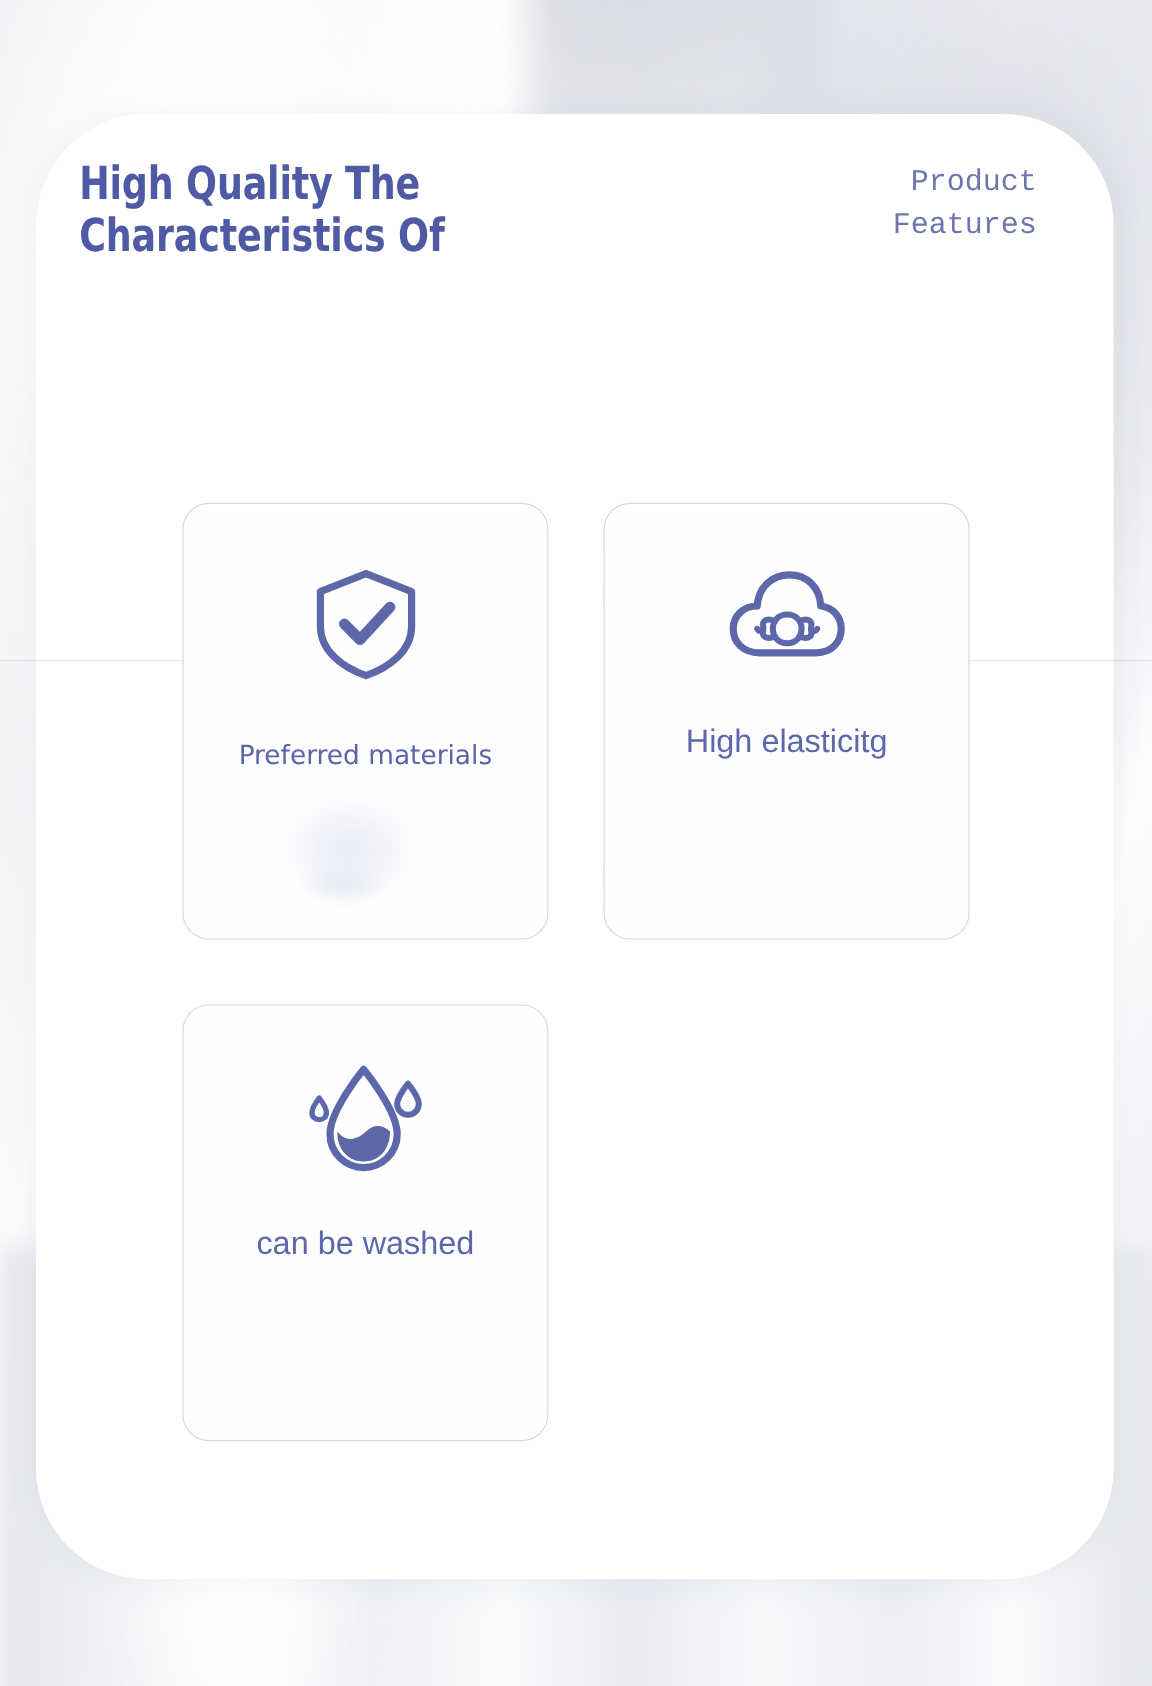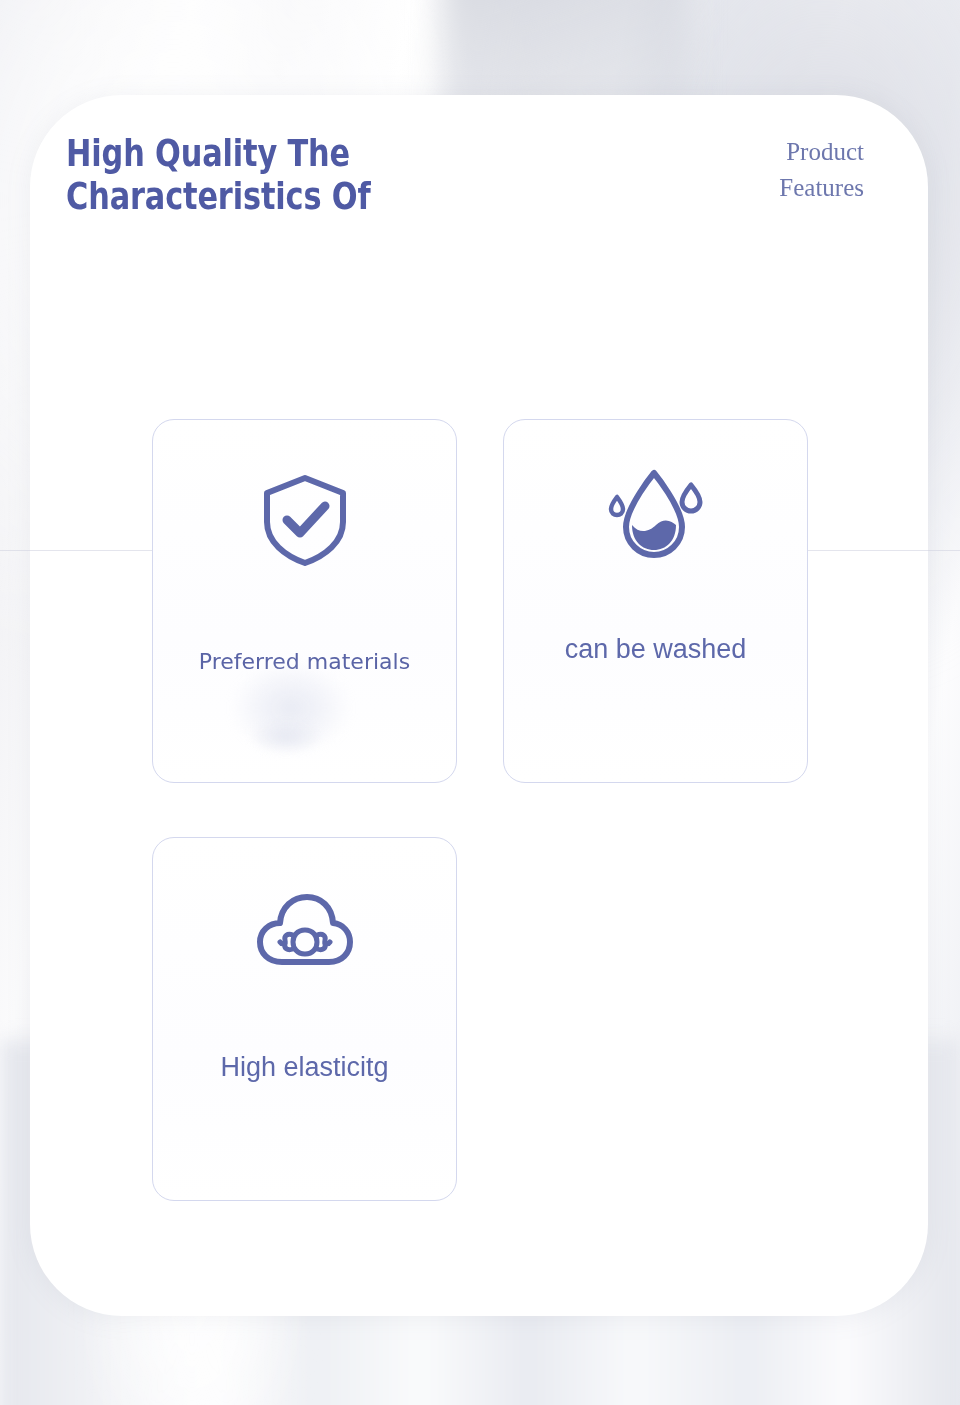--- a/index.html
+++ b/index.html
@@ -125,21 +125,21 @@
     letter-spacing: -0.2px;
     transform: scaleX(0.80);
     transform-origin: left top;
     width: 470px;
     margin: 0;
     padding-top: 2px;
     white-space: pre-line;
   }
   .eyebrow {
     color: #6d77ad;
-    font-family: Liberation Serif, serif;
+    font-family: Liberation Mono, monospace;
     font-size: 25px;
     line-height: 1.45;
     text-align: right;
     white-space: pre-line;
     padding-top: 4px;
     padding-right: 2px;
   }
 
   
   .grid {
@@ -173,21 +173,20 @@
   }
   .row2 .icon-wrap { height: 185px; }
 
   .feature-label {
     color: #5d68aa;
     font-family: "Liberation Sans", sans-serif;
     font-size: 27px;
     line-height: 1;
     text-align: right;
     white-space: nowrap;
-    margin-top: 31px;
   }
   .feature-label.small {
     font-size: 22px;
     font-family: "DejaVu Sans", sans-serif;
     color: #5a64a6;
   }
   .ghost {
     position: absolute;
     left: 78px;
     top: 243px;
@@ -241,51 +240,51 @@
             <path d="M46 6 L84 21 V50 C84 70 66 84 46 91 C26 84 8 70 8 50 V21 Z" stroke="#5d68aa" stroke-width="6" stroke-linejoin="round" fill="none"></path>
             <path d="M28 48 L41 61 L66 34" stroke="#5d68aa" stroke-width="9" stroke-linecap="round" stroke-linejoin="round" fill="none"></path>
           </svg>
         </span>
       </div>
       <div class="feature-label small">Preferred materials</div>
       <div class="ghost"></div>
       <div class="ghost2"></div>
     </div>
 
+
+    <div class="feature-card row2">
+      <div class="icon-wrap">
+        <span>
+          <svg width="100" height="78" viewBox="0 0 100 78" fill="none">
+            <path d="M27 70 C13 70 5 61 5 50 C5 39 14 31 25 31 C26 15 38 5 52 5
+                     C66 5 77 15 78 31 C88 32 95 40 95 50 C95 61 87 70 74 70 Z" stroke="#5d68aa" stroke-width="6" stroke-linejoin="round" fill="none"></path>
+            <path d="M50 38 C42 38 38 44 38 50 C38 56 42 62 50 62
+                     C58 62 62 56 62 50 C62 44 58 38 50 38 Z" stroke="#5d68aa" stroke-width="5" fill="none"></path>
+            <path d="M38 43 C32 41 29 44 30 48 C31 52 27 53 25 50" stroke="#5d68aa" stroke-width="5" stroke-linecap="round" fill="none"></path>
+            <path d="M38 57 C32 59 29 56 30 52" stroke="#5d68aa" stroke-width="5" stroke-linecap="round" fill="none"></path>
+            <path d="M62 43 C68 41 71 44 70 48 C69 52 73 53 75 50" stroke="#5d68aa" stroke-width="5" stroke-linecap="round" fill="none"></path>
+            <path d="M62 57 C68 59 71 56 70 52" stroke="#5d68aa" stroke-width="5" stroke-linecap="round" fill="none"></path>
+          </svg>
+        </span>
+      </div>
+      <div class="feature-label">High elasticitg</div>
+    </div>
 
     <div class="feature-card row2">
       <div class="icon-wrap">
         <span>
           <svg width="100" height="96" viewBox="0 0 100 96" fill="none">
             <path d="M48 8 C48 8 20 42 20 62 C20 78 33 90 48 90
                      C63 90 76 78 76 62 C76 42 48 8 48 8 Z" stroke="#5d68aa" stroke-width="6" stroke-linejoin="round" fill="none"></path>
             <path d="M26 60 C34 70 44 66 50 60 C58 52 66 56 70 60
                      C70 76 60 85 48 85 C36 85 26 76 26 60 Z" fill="#5d68aa"></path>
             <path d="M85 20 C85 20 76 31 76 37 C76 42 80 46 85 46
                      C90 46 94 42 94 37 C94 31 85 20 85 20 Z" stroke="#5d68aa" stroke-width="5" stroke-linejoin="round" fill="none"></path>
             <path d="M11 32 C11 32 5 40 5 44 C5 48 8 50 11 50
                      C14 50 17 48 17 44 C17 40 11 32 11 32 Z" stroke="#5d68aa" stroke-width="4.5" stroke-linejoin="round" fill="none"></path>
           </svg>
         </span>
       </div>
       <div class="feature-label">can be washed</div>
     </div>
 
-    <div class="feature-card row2">
-      <div class="icon-wrap">
-        <span>
-          <svg width="100" height="78" viewBox="0 0 100 78" fill="none">
-            <path d="M27 70 C13 70 5 61 5 50 C5 39 14 31 25 31 C26 15 38 5 52 5
-                     C66 5 77 15 78 31 C88 32 95 40 95 50 C95 61 87 70 74 70 Z" stroke="#5d68aa" stroke-width="6" stroke-linejoin="round" fill="none"></path>
-            <path d="M50 38 C42 38 38 44 38 50 C38 56 42 62 50 62
-                     C58 62 62 56 62 50 C62 44 58 38 50 38 Z" stroke="#5d68aa" stroke-width="5" fill="none"></path>
-            <path d="M38 43 C32 41 29 44 30 48 C31 52 27 53 25 50" stroke="#5d68aa" stroke-width="5" stroke-linecap="round" fill="none"></path>
-            <path d="M38 57 C32 59 29 56 30 52" stroke="#5d68aa" stroke-width="5" stroke-linecap="round" fill="none"></path>
-            <path d="M62 43 C68 41 71 44 70 48 C69 52 73 53 75 50" stroke="#5d68aa" stroke-width="5" stroke-linecap="round" fill="none"></path>
-            <path d="M62 57 C68 59 71 56 70 52" stroke="#5d68aa" stroke-width="5" stroke-linecap="round" fill="none"></path>
-          </svg>
-        </span>
-      </div>
-      <div class="feature-label">High elasticitg</div>
-    </div>
-
   </div>
 </div>
 
 </body></html>

